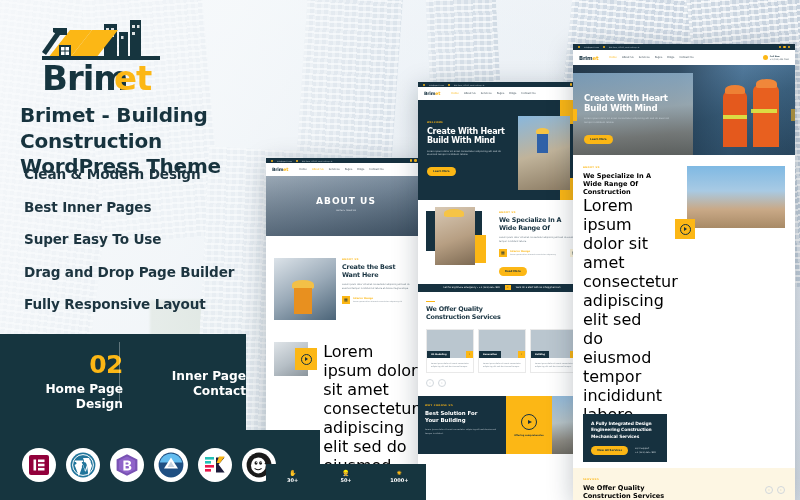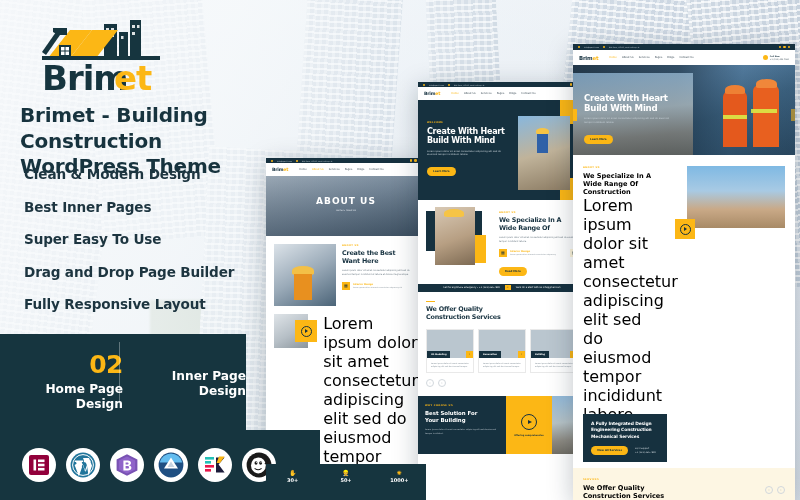--- a/index.html
+++ b/index.html
@@ -210,21 +210,21 @@
         <li>Pages</li>
         <li>Blogs</li>
         <li>Contact Us</li>
       </ul>
     </div>
     <div class="hero ph-meet" style="height:60px;position:relative">
       <div style="position:absolute;inset:0;background:linear-gradient(180deg,rgba(10,25,40,.18),rgba(10,25,40,.42))"></div>
       <div style="position:absolute;left:0;right:0;top:20px;text-align:center;color:#fff;font-size:9px;font-weight:bold;letter-spacing:1px;">ABOUT US</div>
       <div style="position:absolute;left:0;right:0;top:33px;text-align:center;color:#e2e8ee;font-size:2.2px;">Home &gt; About Us</div>
     </div>
-    <div class="sect" style="display:flex;gap:6px;padding:8px 8px">
+    <div class="sect" style="display:flex;gap:6px;padding:22px 8px">
       <div class="ph-men" style="width:62px;height:62px;flex:0 0 auto;position:relative">
         <div style="position:absolute;left:18px;top:22px;width:22px;height:9px;background:#f3c047;border-radius:50% 50% 20% 20%"></div>
         <div style="position:absolute;left:20px;top:30px;width:18px;height:26px;background:#e8901f"></div>
       </div>
       <div style="flex:1">
         <div class="kicker" style="color:#fcb715">ABOUT US</div>
         <h3>Create the Best</h3>
         <h3>Want Here</h3>
         <p class="body">Lorem ipsum dolor sit amet consectetur adipiscing elit sed do eiusmod tempor incididunt ut labore et dolore magna aliqua.</p>
         <div class="svc-row" style="padding:5px 0 0">
@@ -532,21 +532,21 @@
       <div class="feature">Drag and Drop Page Builder</div>
       <div class="feature">Fully Responsive Layout</div>
     </div>
 
     <div class="statbar">
       <div class="stat">
         <div class="stat-num">02</div>
         <div class="stat-lbl">Home Page Design</div>
       </div>
       <div class="stat">
-        <div class="stat-lbl">Inner Page Design</div>
+        <div class="stat-lbl">Inner Page Contact</div>
       </div>
     </div>
 
     <div class="iconbar">
 
       <div class="ibx">
         <svg width="20" height="20" viewBox="0 0 20 20">
           <rect x="0" y="0" width="20" height="20" rx="2" fill="#92003b"></rect>
           <rect x="4.5" y="4.5" width="2.6" height="11" fill="#fff"></rect>
           <rect x="9" y="4.5" width="6.5" height="2.6" fill="#fff"></rect>

